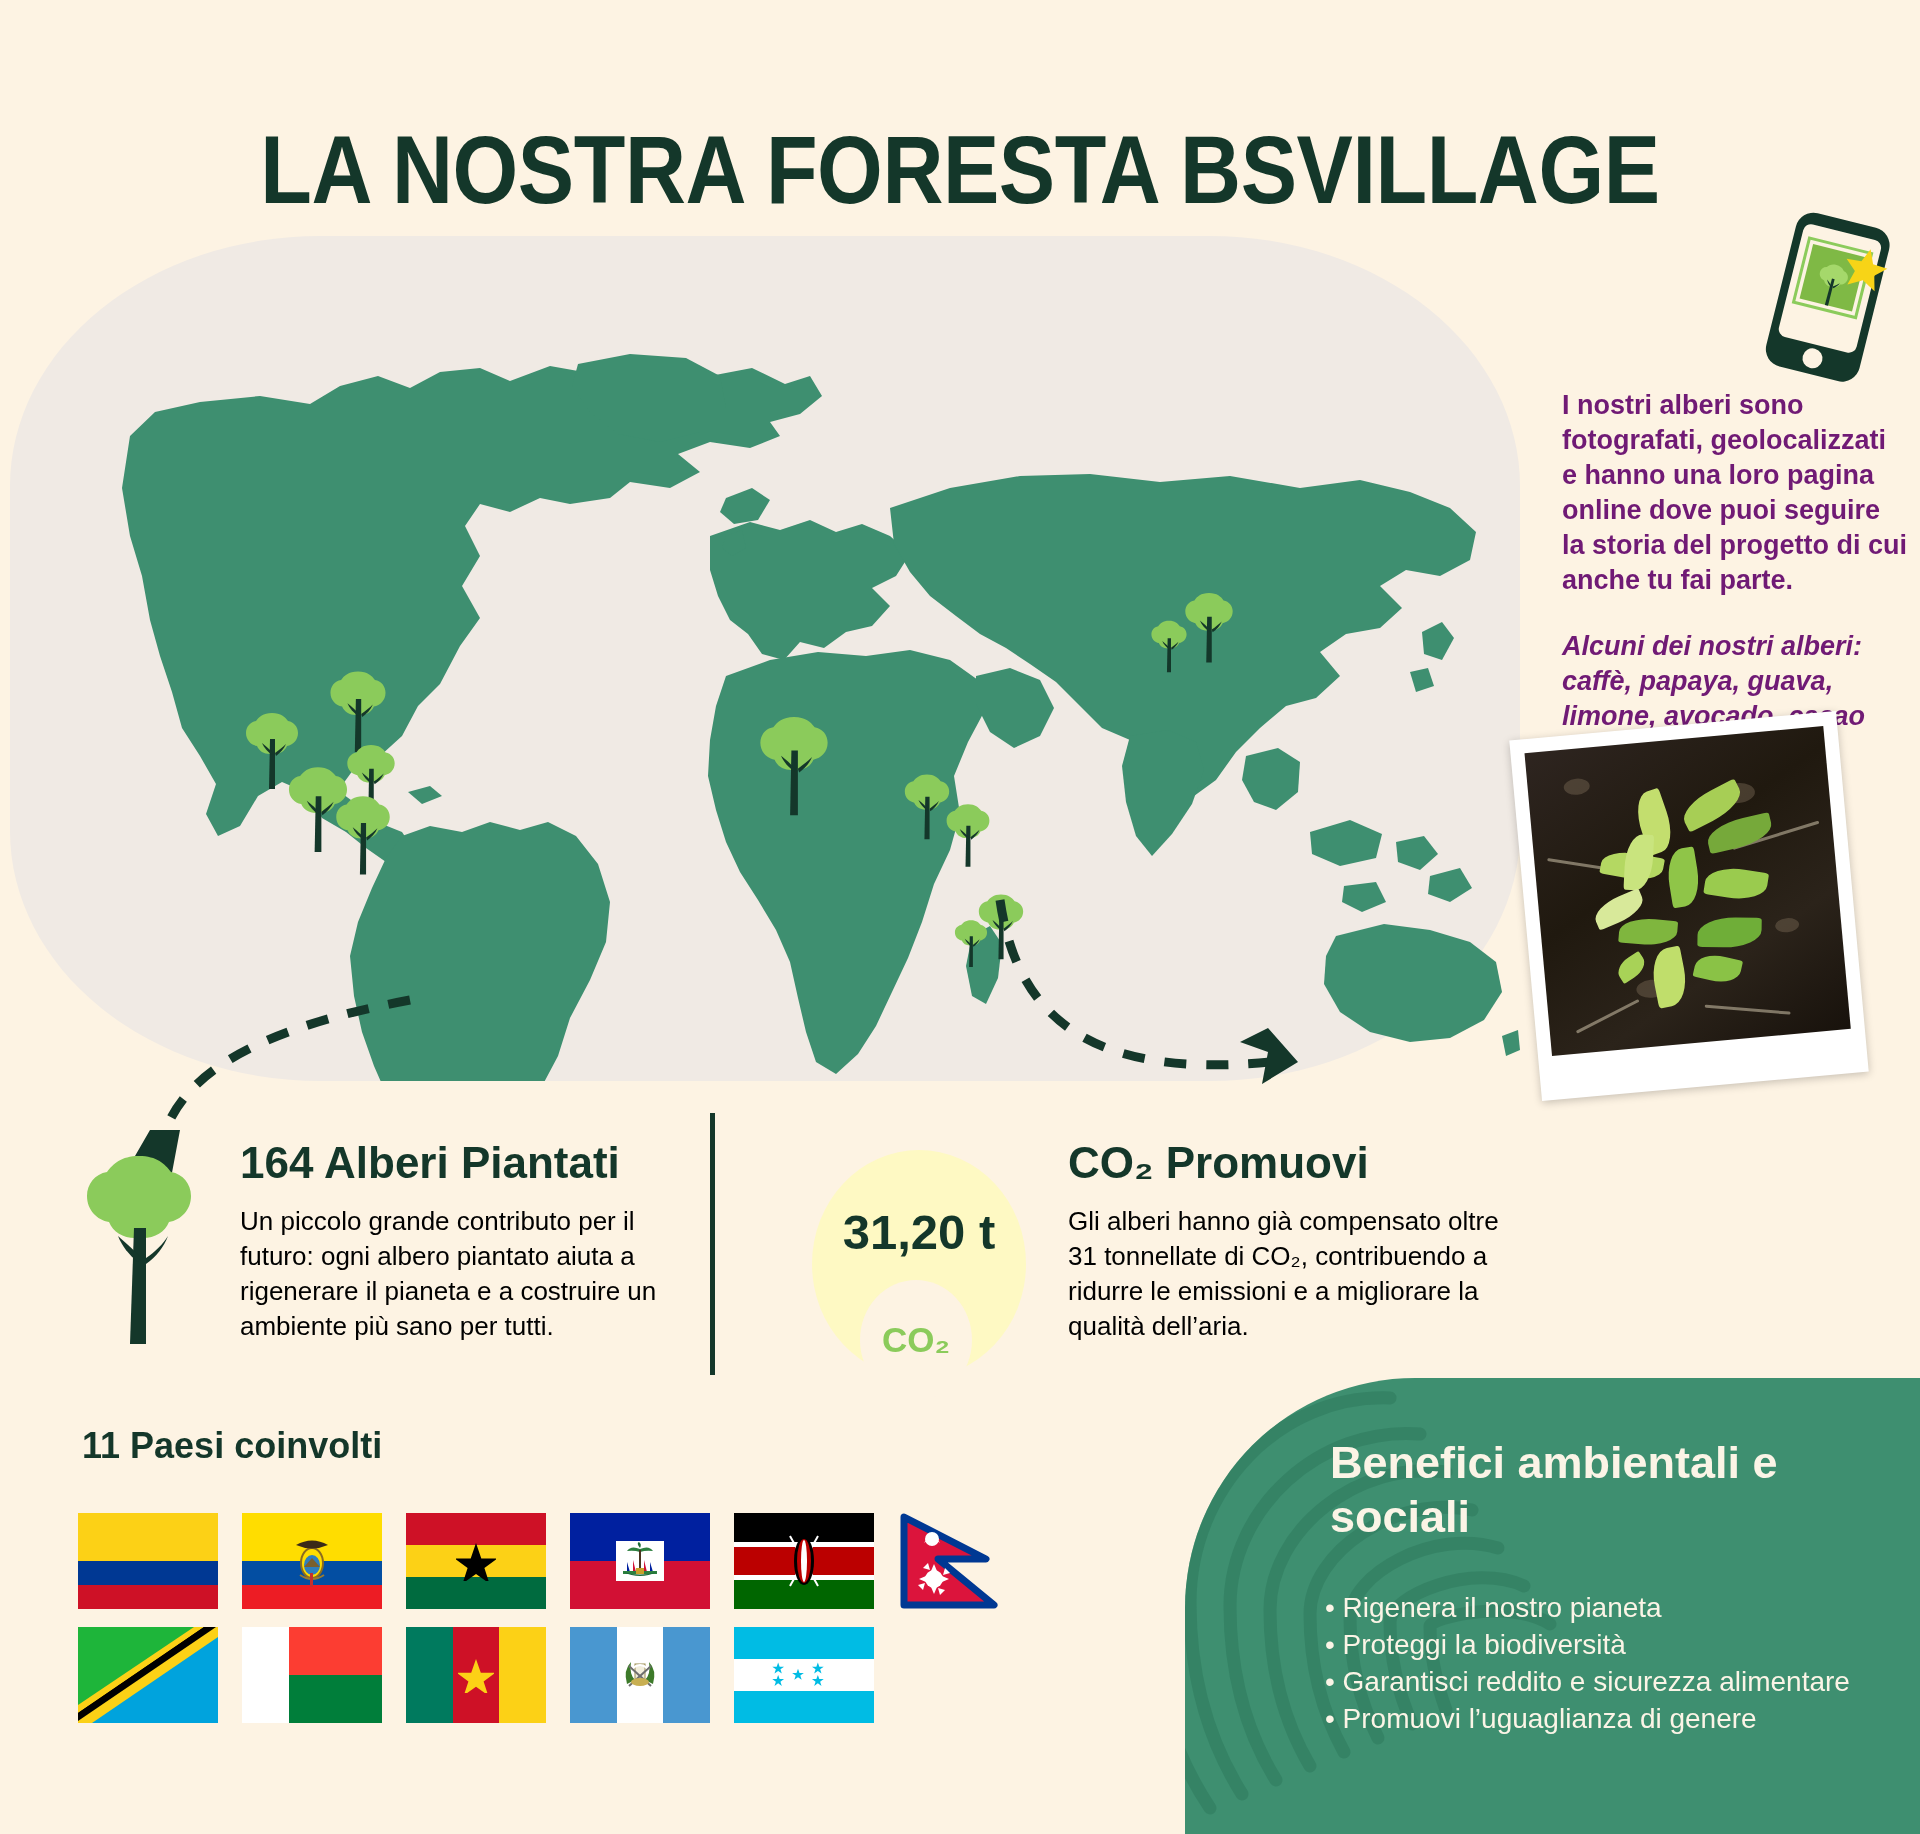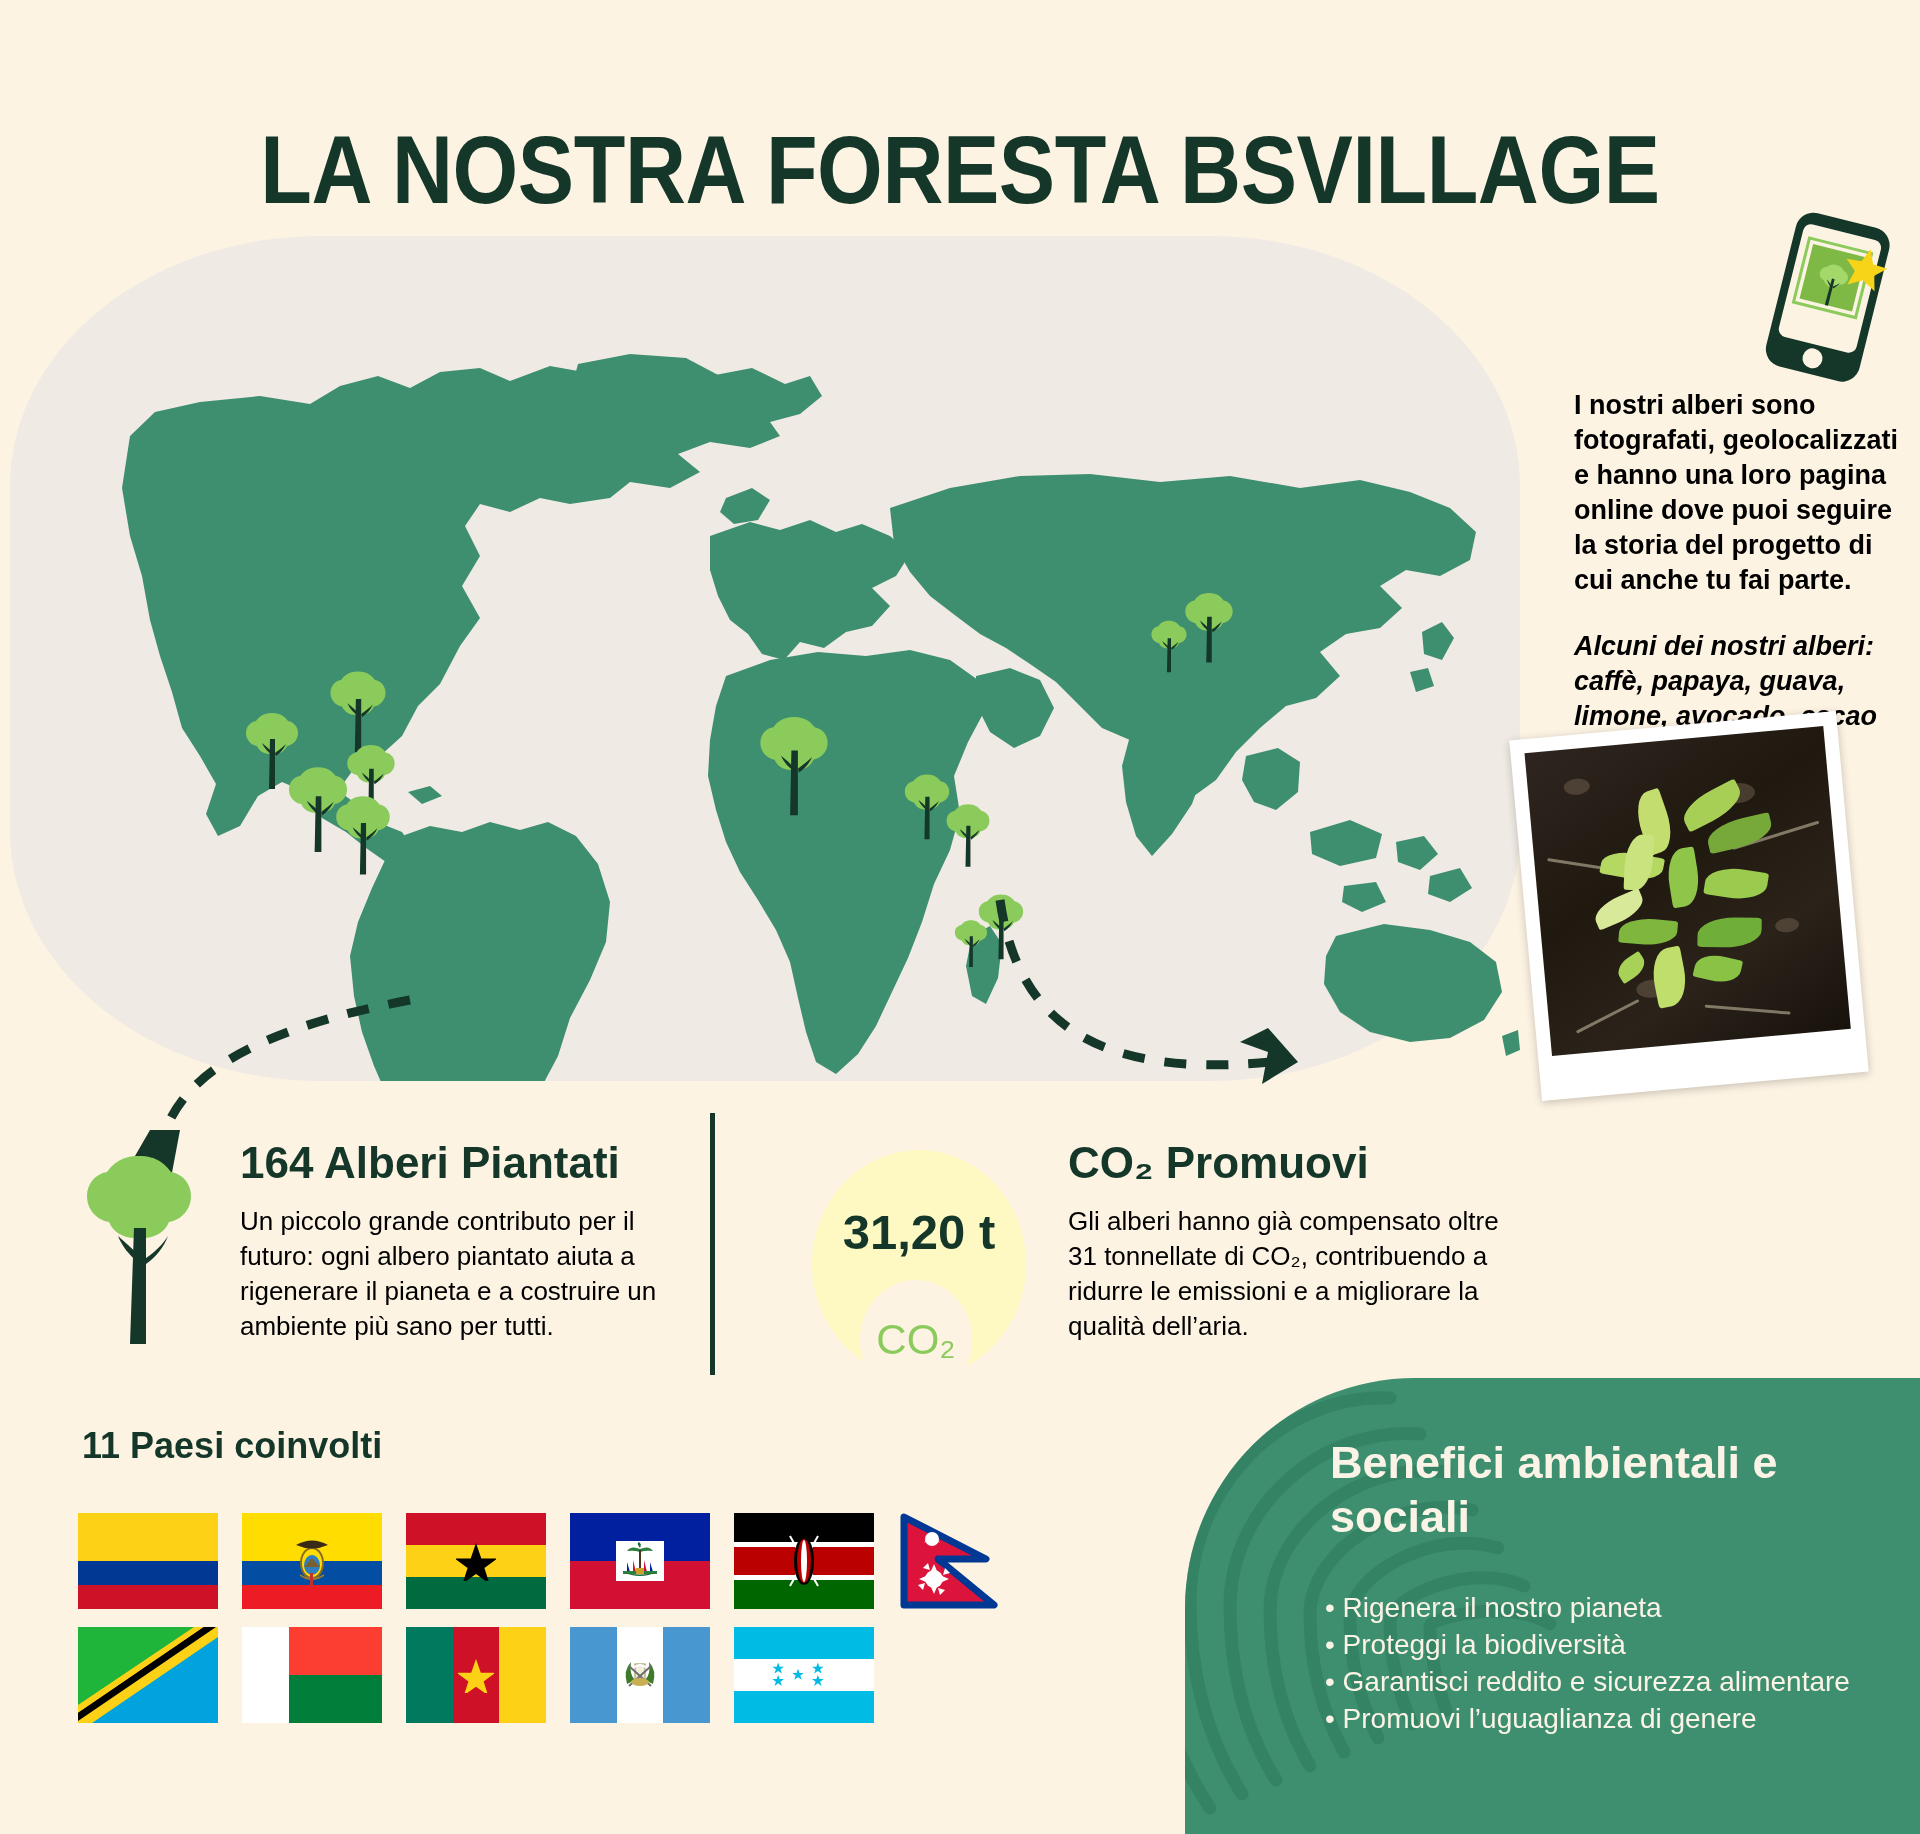--- a/index.html
+++ b/index.html
@@ -42,22 +42,22 @@
   
   #phone-icon{
     position:absolute;left:1742px;top:206px;width:170px;height:180px;
   }
 
   
   #right-text{
     position:absolute;left:1558px;top:388px;width:350px;
   }
   #right-text .para{
-    font-size:27px;line-height:1.30;font-weight:700;color:#000000;
-    margin:0 0 30px 16px;
+    font-size:27px;line-height:1.30;font-weight:700;color:#701a75;
+    margin:0 0 30px 4px;
   }
   #right-text .para.italic{font-style:italic;font-weight:700;}
 
   
   #polaroid{
     position:absolute;left:1525px;top:725px;
     width:328px;height:362px;
     background:#FFFFFF;
     padding:14px 14px 44px 14px;
     box-sizing:border-box;
@@ -97,21 +97,21 @@
   }
   #co2-value{
     position:absolute;left:0;right:0;top:54px;text-align:center;
     font-size:49px;font-weight:700;color:#14372A;
   }
   #co2-bubble{
     position:absolute;left:48px;top:130px;width:112px;height:120px;
     background:#FDF3E3;border-radius:50%;
     display:flex;align-items:center;justify-content:center;
   }
-  #co2-bubble-label{font-size:42px;font-weight:400;color:#8BCB5B;}
+  #co2-bubble-label{font-size:35px;font-weight:700;color:#8BCB5B;}
 
   
   #countries-title{
     position:absolute;left:82px;top:1425px;
     font-size:36px;font-weight:700;color:#14372A;
   }
   #flags{position:absolute;left:78px;top:1513px;width:860px;}
   .flag-row{display:flex;gap:24px;margin-bottom:18px;}
   .flag{width:140px;height:96px;position:relative;overflow:hidden;
         box-shadow:0 0 0 0px rgba(0,0,0,0);flex:0 0 auto;}

